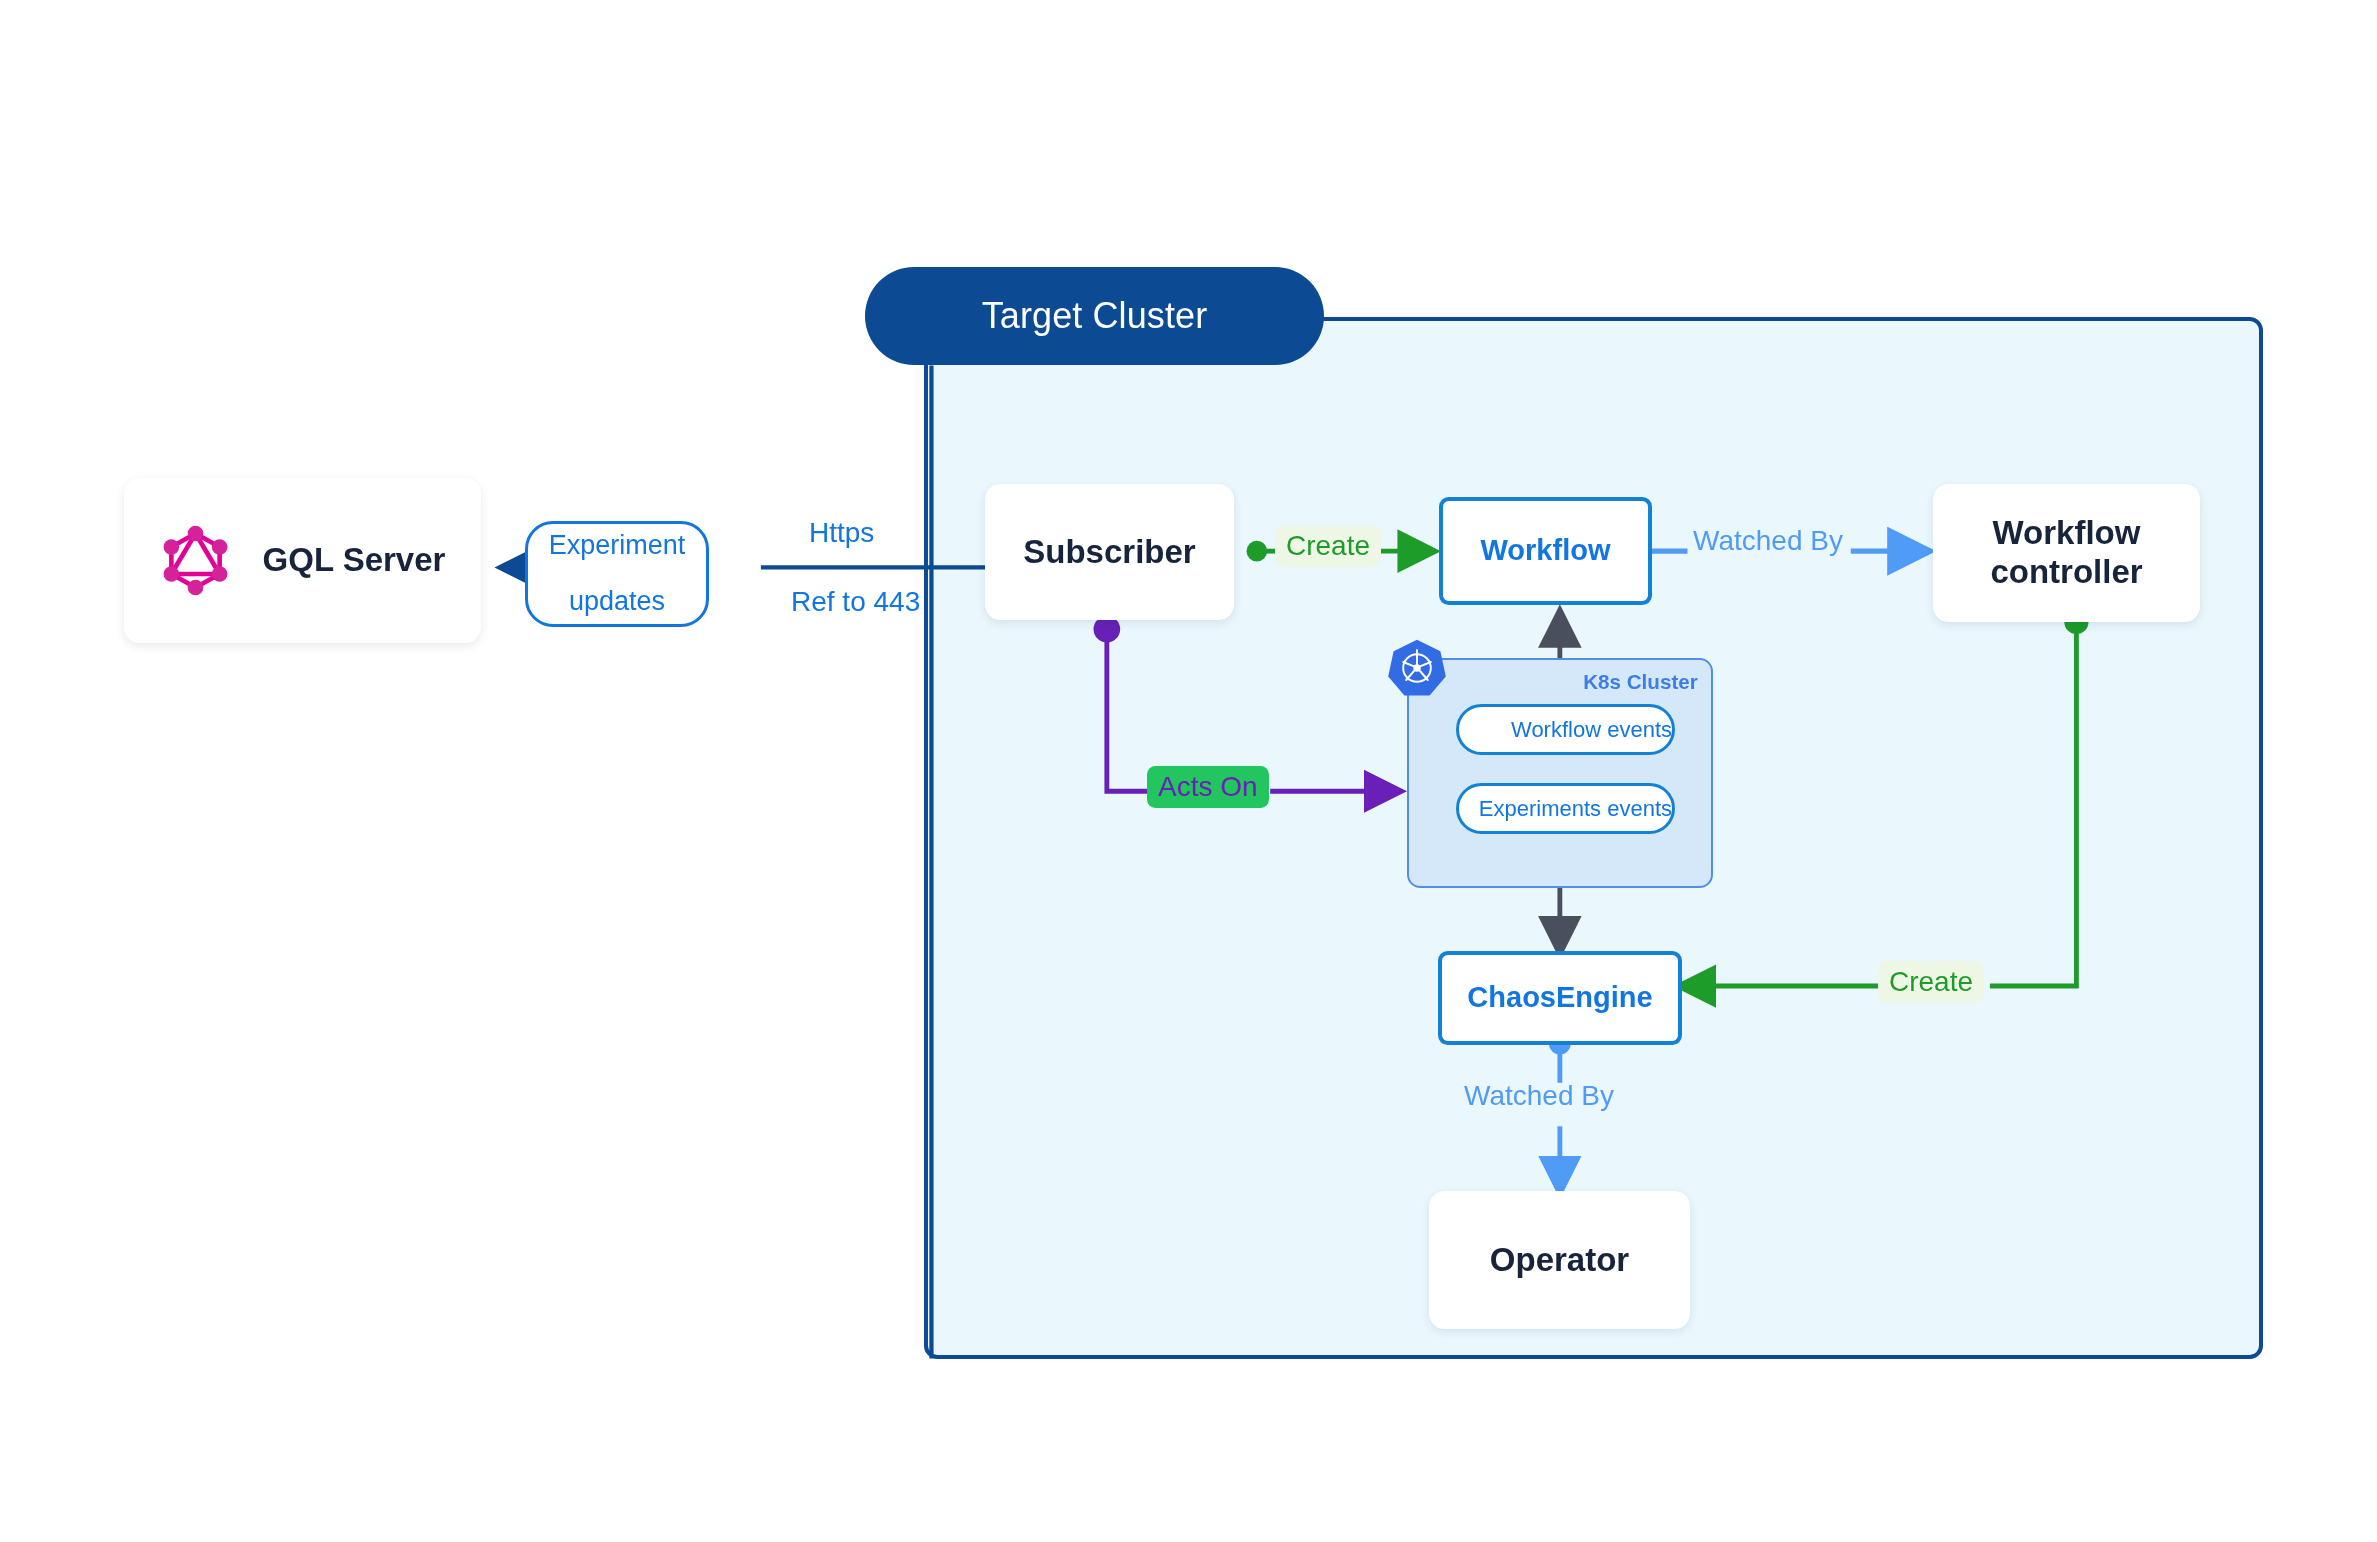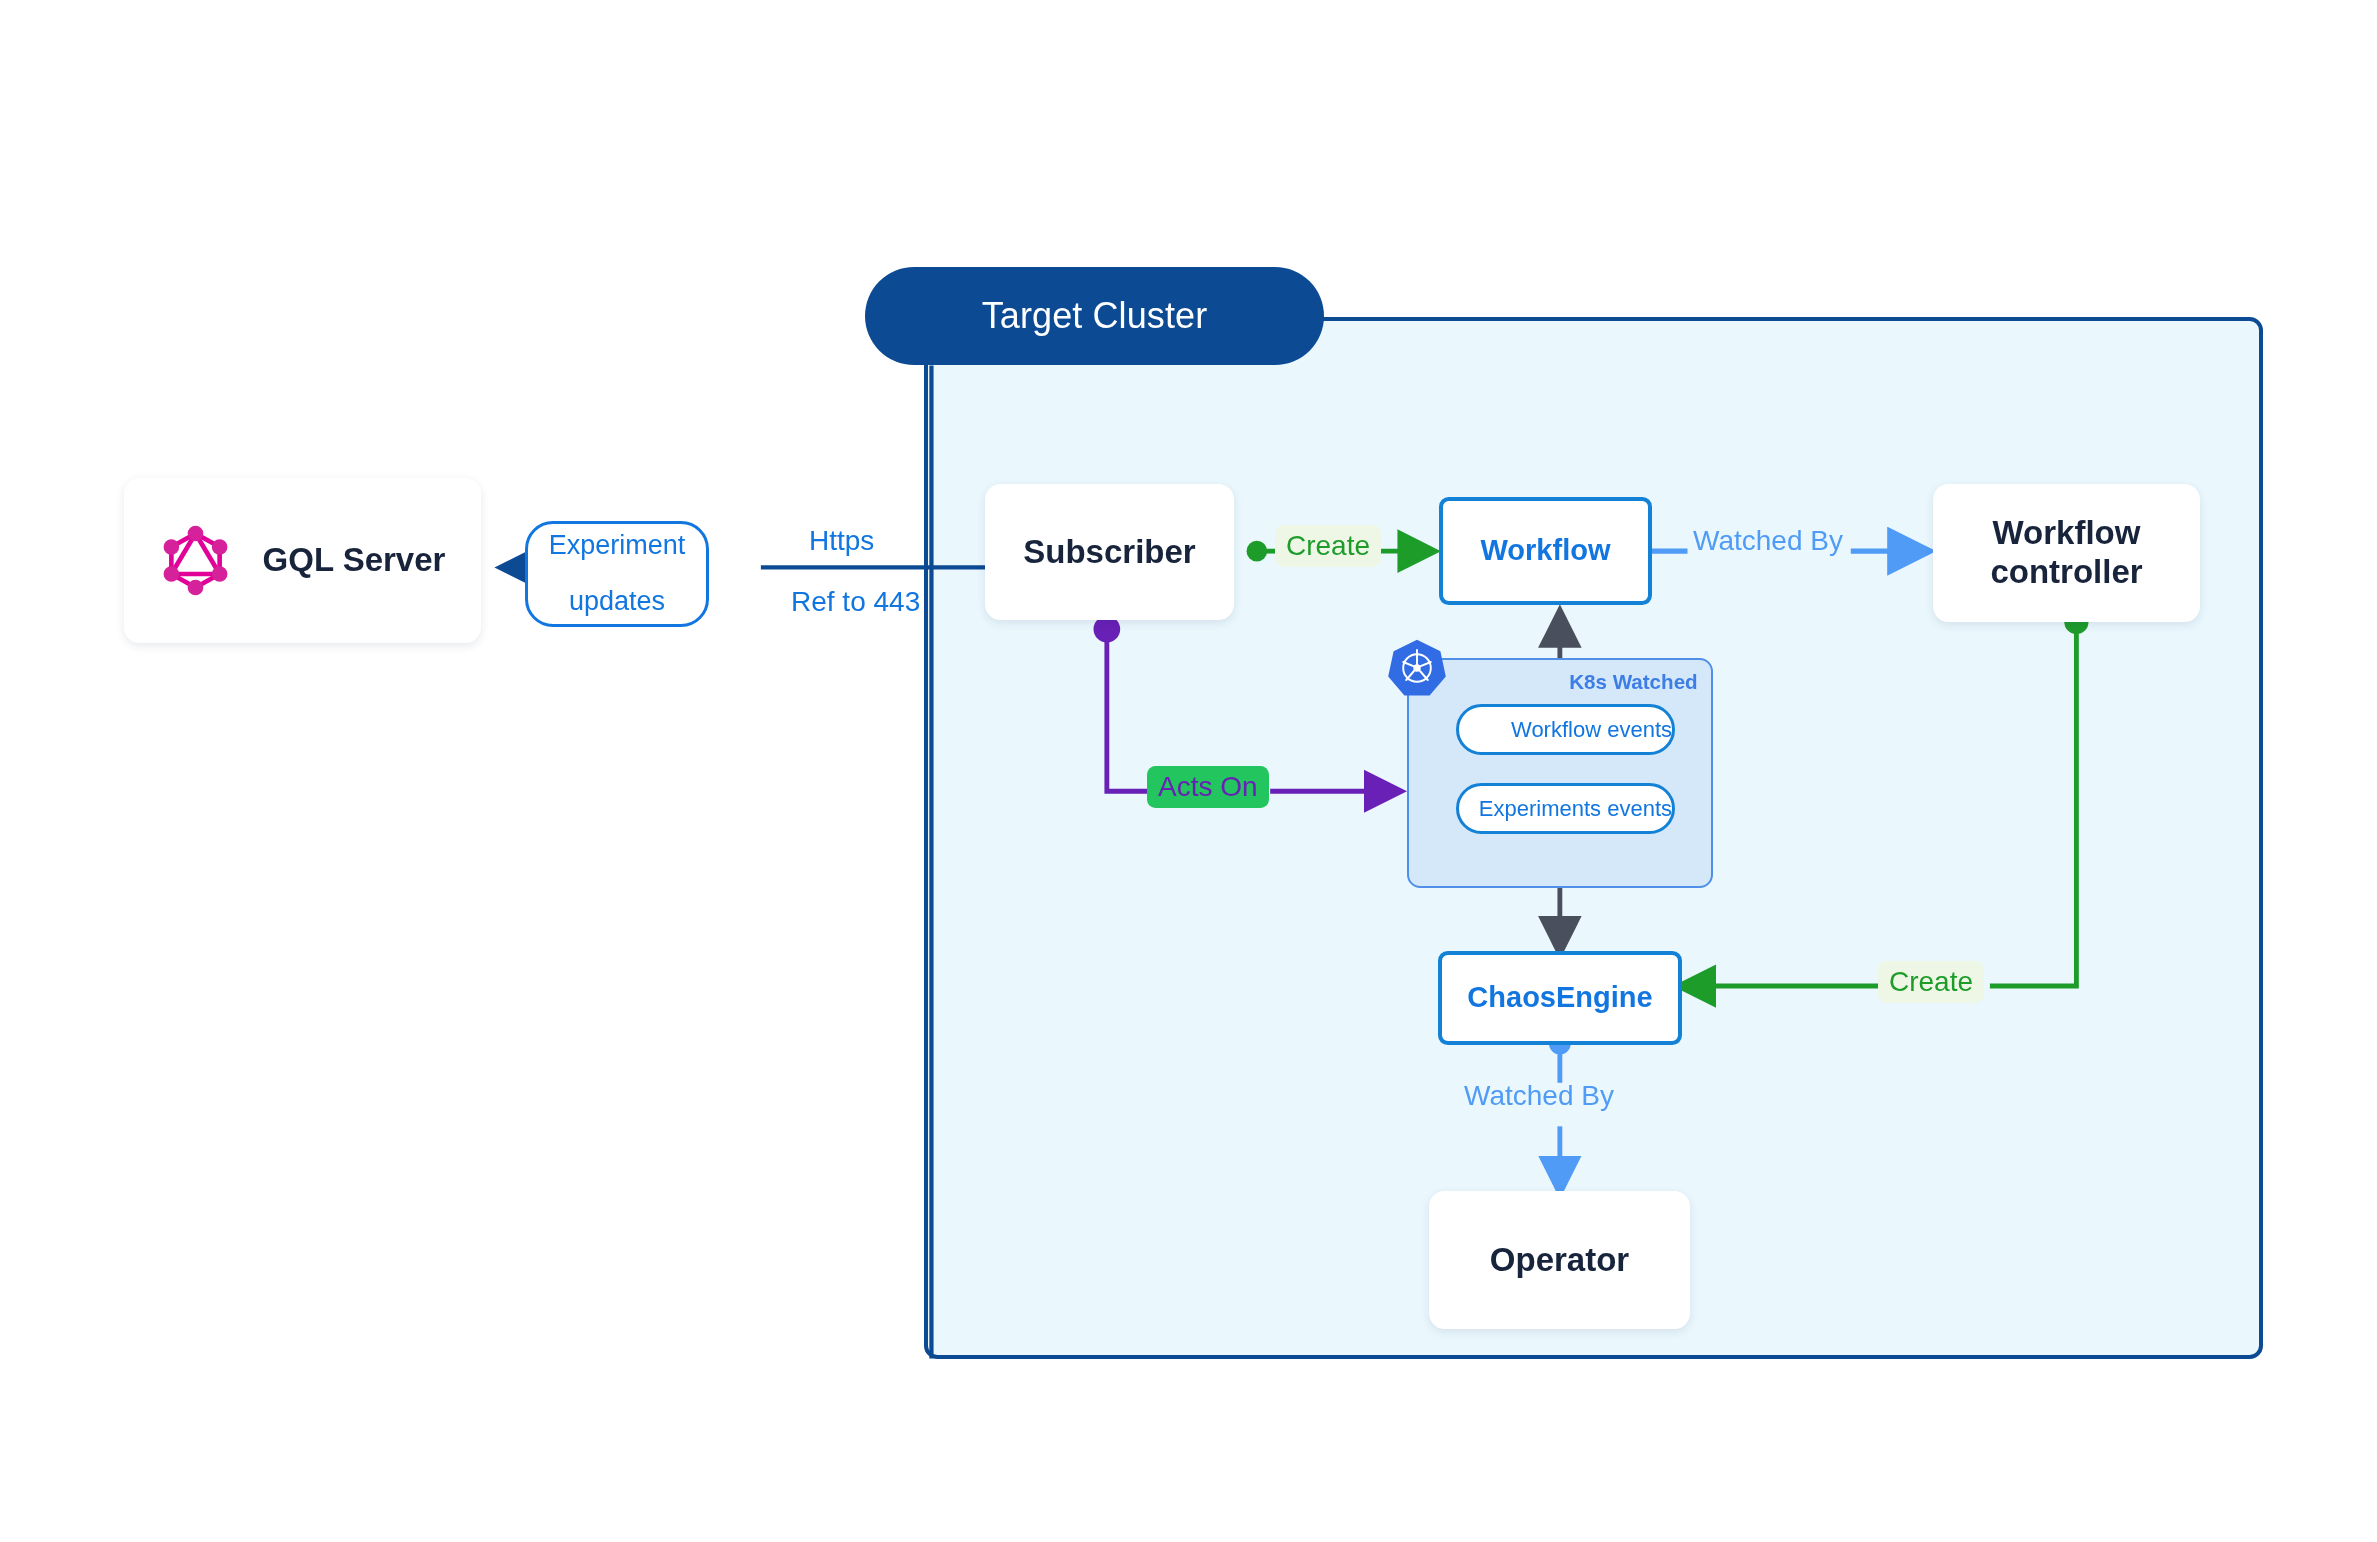--- a/index.html
+++ b/index.html
@@ -298,21 +298,21 @@
       </g>
     </svg>
     <span class="node-label-dark">GQL Server</span>
   </div>
 
   <div class="edge-label lbl-pill-outline" style="left:525px; top:521px; width:149px;">
     <span>Experiment</span>
     <span>updates</span>
   </div>
 
-  <div class="edge-label lbl-plain-blue" style="left:809px; top:517px;margin-top:8px;">Https</div>
+  <div class="edge-label lbl-plain-blue" style="left:809px; top:517px;">Https</div>
   <div class="edge-label lbl-plain-blue" style="left:791px; top:586px;">Ref to 443</div>
 
   <div class="node node-white" id="node-subscriber" style="left:985px; top:484px; width:249px; height:136px;">
     <span class="node-label-dark">Subscriber</span>
   </div>
 
   <div class="edge-label lbl-chip-green" style="left:1275px; top:525px;">Create</div>
 
   <div class="node node-outline" id="node-workflow" style="left:1439px; top:497px; width:213px; height:108px;">
     <span class="node-label-blue">Workflow</span>
@@ -332,21 +332,21 @@
         <circle cx="50" cy="50" r="23"></circle>
         <circle cx="50" cy="50" r="6.2" fill="#ffffff" stroke="none"></circle>
         <line x1="50" y1="20" x2="50" y2="29"></line>
         <line x1="50" y1="44" x2="50" y2="29"></line>
         <line x1="73" y1="40" x2="56" y2="47"></line>
         <line x1="68" y1="70" x2="55" y2="55"></line>
         <line x1="32" y1="70" x2="45" y2="55"></line>
         <line x1="27" y1="40" x2="44" y2="47"></line>
       </g>
     </svg>
-    <div id="k8s-events-title">K8s Watched</div>
+    <div id="k8s-events-title">K8s Cluster</div>
     <div class="event-pill" id="event-pill-workflow">
       <span>Workflow events</span>
     </div>
     <div class="event-pill" id="event-pill-experiments">
       <span>Experiments events</span>
     </div>
   </div>
 
   <div class="edge-label lbl-chip-purple" style="left:1147px; top:766px;">Acts On</div>
 

